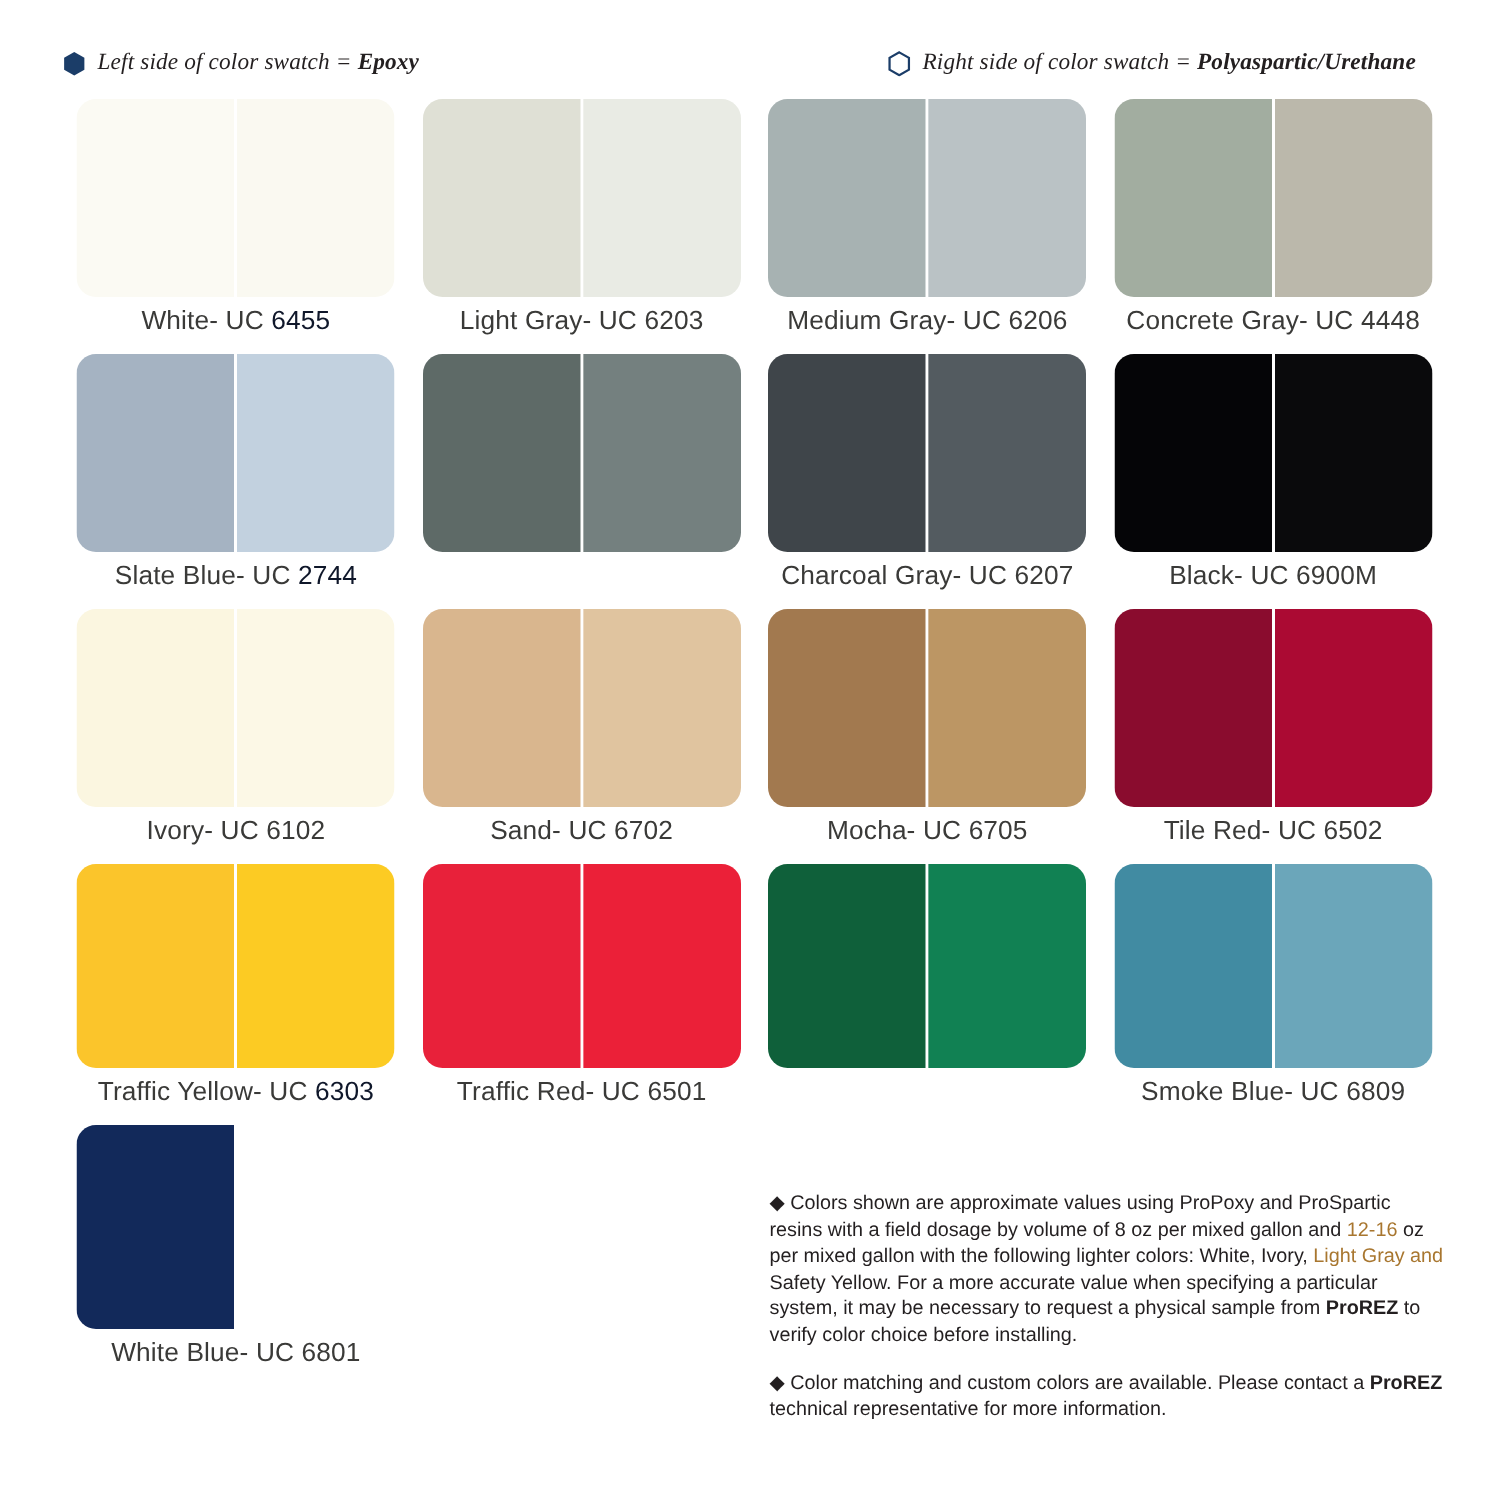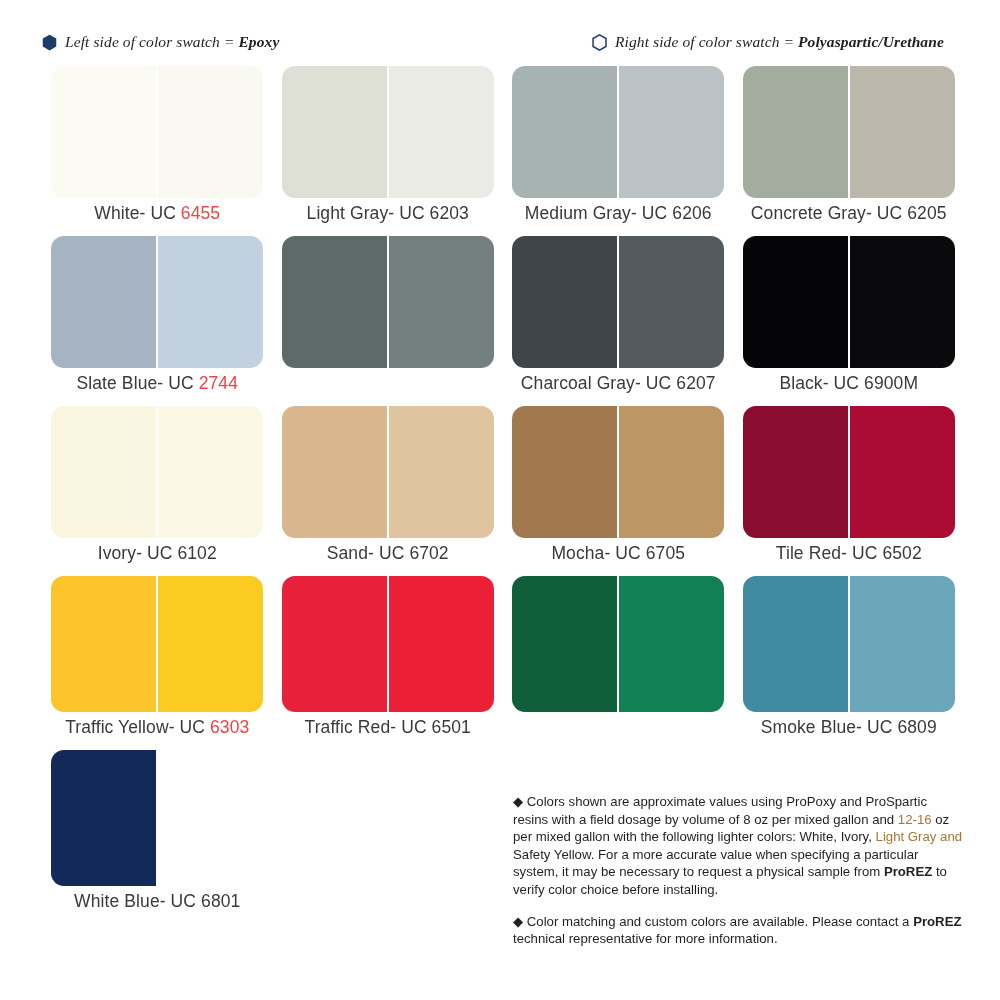--- a/index.html
+++ b/index.html
@@ -81,21 +81,21 @@
   .half { flex: 1 1 50%; height: 100%; }
   .half-left { border-right: 2px solid #ffffff; }
   .caption {
     text-align: center;
     font-size: 17.5px;
     line-height: 30px;
     color: #3a3a38;
     letter-spacing: .1px;
     white-space: nowrap;
   }
-  .caption .code-accent { color: #ef4444; text-align: center; }
+  .caption .code-accent { color: #0f172a; text-align: center; }
   .caption .code-plain  { color: #3a3a38; }
 
   
   .notes {
     position: absolute;
     left: 513px;
     top: 793px;
     width: 452px;
     font-size: 13.2px;
     line-height: 17.6px;
@@ -152,21 +152,21 @@
             <div class="half half-left" style="background: rgb(167, 178, 178);"></div>
             <div class="half" style="background: rgb(186, 194, 197);"></div>
           </div>
           <div class="caption"><span>Medium Gray- </span><span class="code-plain">UC 6206</span></div>
         </div>
         <div class="cell">
           <div class="swatch">
             <div class="half half-left" style="background: rgb(162, 173, 160);"></div>
             <div class="half" style="background: rgb(187, 184, 171);"></div>
           </div>
-          <div class="caption"><span>Concrete Gray- </span><span class="code-plain">UC 6205</span></div>
+          <div class="caption"><span>Concrete Gray- </span><span class="code-plain">UC 4448</span></div>
         </div>
       </div>
       <div class="row">
         <div class="cell">
           <div class="swatch">
             <div class="half half-left" style="background: rgb(165, 179, 194);"></div>
             <div class="half" style="background: rgb(194, 209, 223);"></div>
           </div>
           <div class="caption"><span>Slate Blue- </span><span><span class="code-plain">UC </span><span class="code-accent">2744</span></span></div>
         </div>

